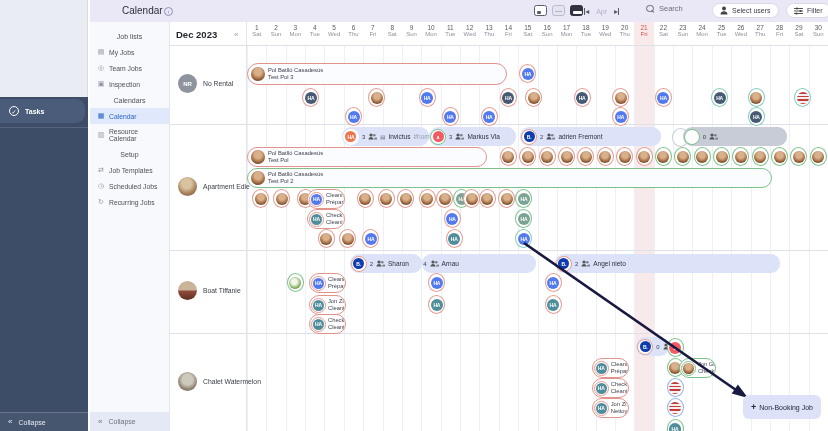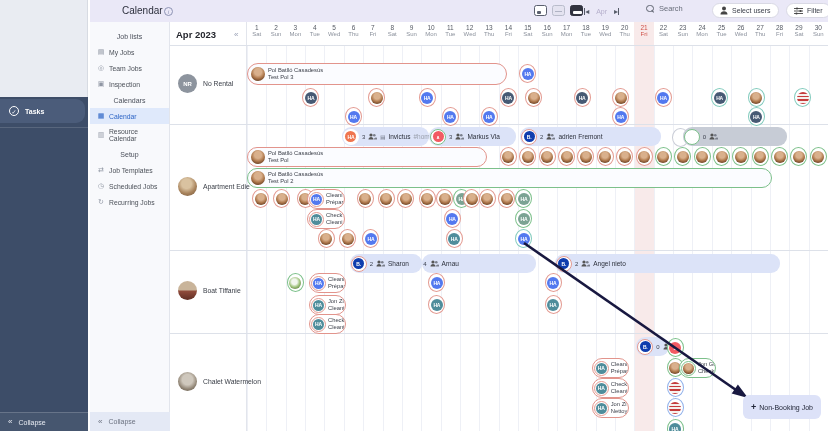--- a/index.html
+++ b/index.html
@@ -215,21 +215,21 @@
       </div>
     </div>
   <div id="nav-collapse">
     <span class="chev">«</span>
     <span>Collapse</span>
   </div>
 
   <div id="cal-body">
     <div id="today-col" style="left: 464.334px; width: 19.3667px;"></div>
     <div id="res-col-bg"></div>
-    <span id="month-title">Apr 2023</span>
+    <span id="month-title">Dec 2023</span>
     <span id="month-collapse">«</span>
     <div id="grid-items">
         <div class="obar red" style="left: 77px; top: 41px; width: 259.514px; height: 22px;">
           <div class="av av-sm r-none">
             <div class="in i-face"></div>
           </div>
           <div class="txt">
             <div>Pol Batlló Casadesús</div>
             <div>Test Pol 3</div>
           </div>

